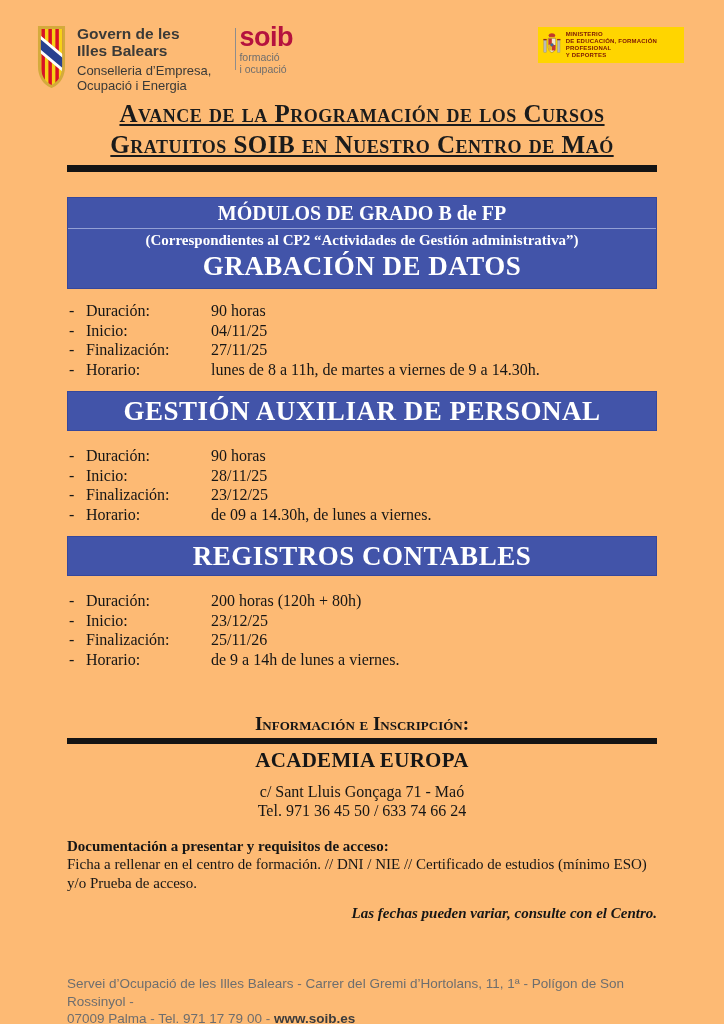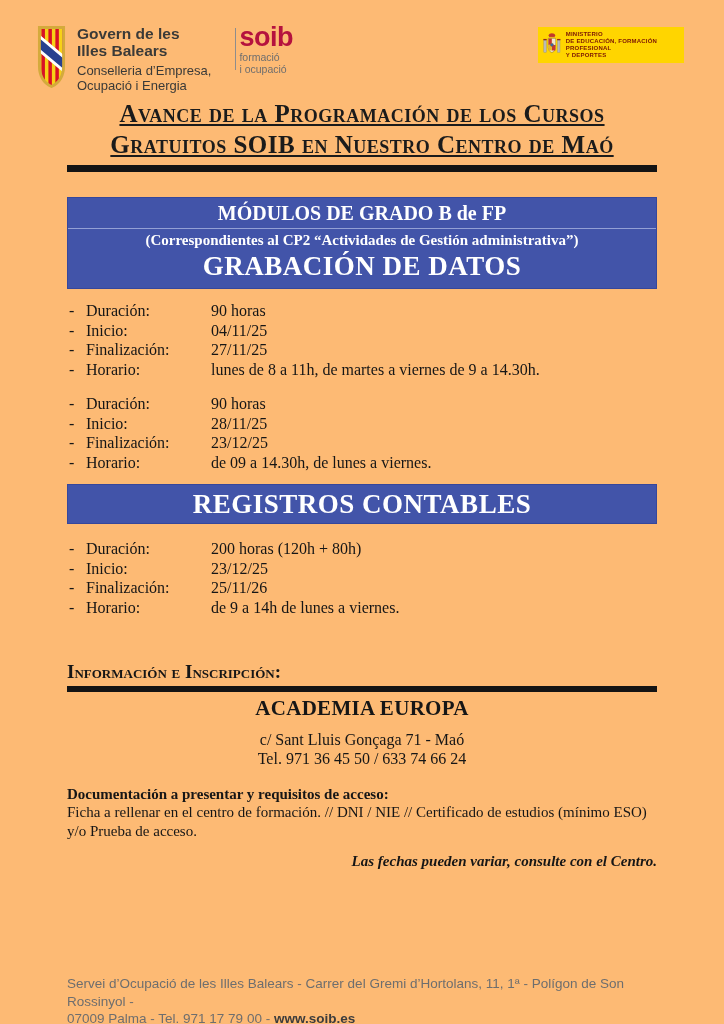--- a/index.html
+++ b/index.html
@@ -37,21 +37,21 @@
   .ch-title{font-weight:bold;font-size:27px;line-height:32px;letter-spacing:0.5px;}
   .course-header.single{margin-top:12px;padding:3px 0;}
   
   .details{margin-top:12px;padding-left:2px;}
   .detail-row{display:flex;font-size:16px;line-height:19.5px;}
   .d-dash{width:17px;flex:0 0 17px;}
   .d-label{width:125px;flex:0 0 125px;}
   .d-value{flex:1;}
   .details.gap-lg{margin-top:15px;}
   
-  .info-heading{margin-top:44px;font-variant:small-caps;font-weight:bold;
+  .info-heading{margin-top:44px;text-align:center;font-variant:small-caps;font-weight:bold;
     font-size:19px;line-height:22px;}
   .info-rule{height:6px;background:var(--rule-black,#141414);margin-top:3px;}
   .info-name{margin-top:4px;text-align:center;font-weight:bold;font-size:21px;line-height:24px;letter-spacing:0.3px;}
   .info-address{margin-top:10px;text-align:center;font-size:16px;line-height:19px;}
   .info-phone{text-align:center;font-size:16px;line-height:19px;}
   
   .req{margin-top:17px;font-size:15px;}
   .req-heading{font-weight:bold;line-height:18px;}
   .req-body{line-height:18.5px;}
   .date-note{margin-top:13px;text-align:right;font-weight:bold;font-style:italic;font-size:15px;}
@@ -156,20 +156,23 @@
         </div>
         <div class="detail-row">
           <span class="d-dash">-</span>
           <span class="d-label">Horario:</span>
           <span class="d-value">lunes de 8 a 11h, de martes a viernes de 9 a 14.30h.</span>
         </div>
       </div>
     </section>
 
     <section>
+      <div class="course-header single">
+        <div class="ch-title">GESTIÓN AUXILIAR DE PERSONAL</div>
+      </div>
       <div class="details gap-lg">
         <div class="detail-row">
           <span class="d-dash">-</span>
           <span class="d-label">Duración:</span>
           <span class="d-value">90 horas</span>
         </div>
         <div class="detail-row">
           <span class="d-dash">-</span>
           <span class="d-label">Inicio:</span>
           <span class="d-value">28/11/25</span>

